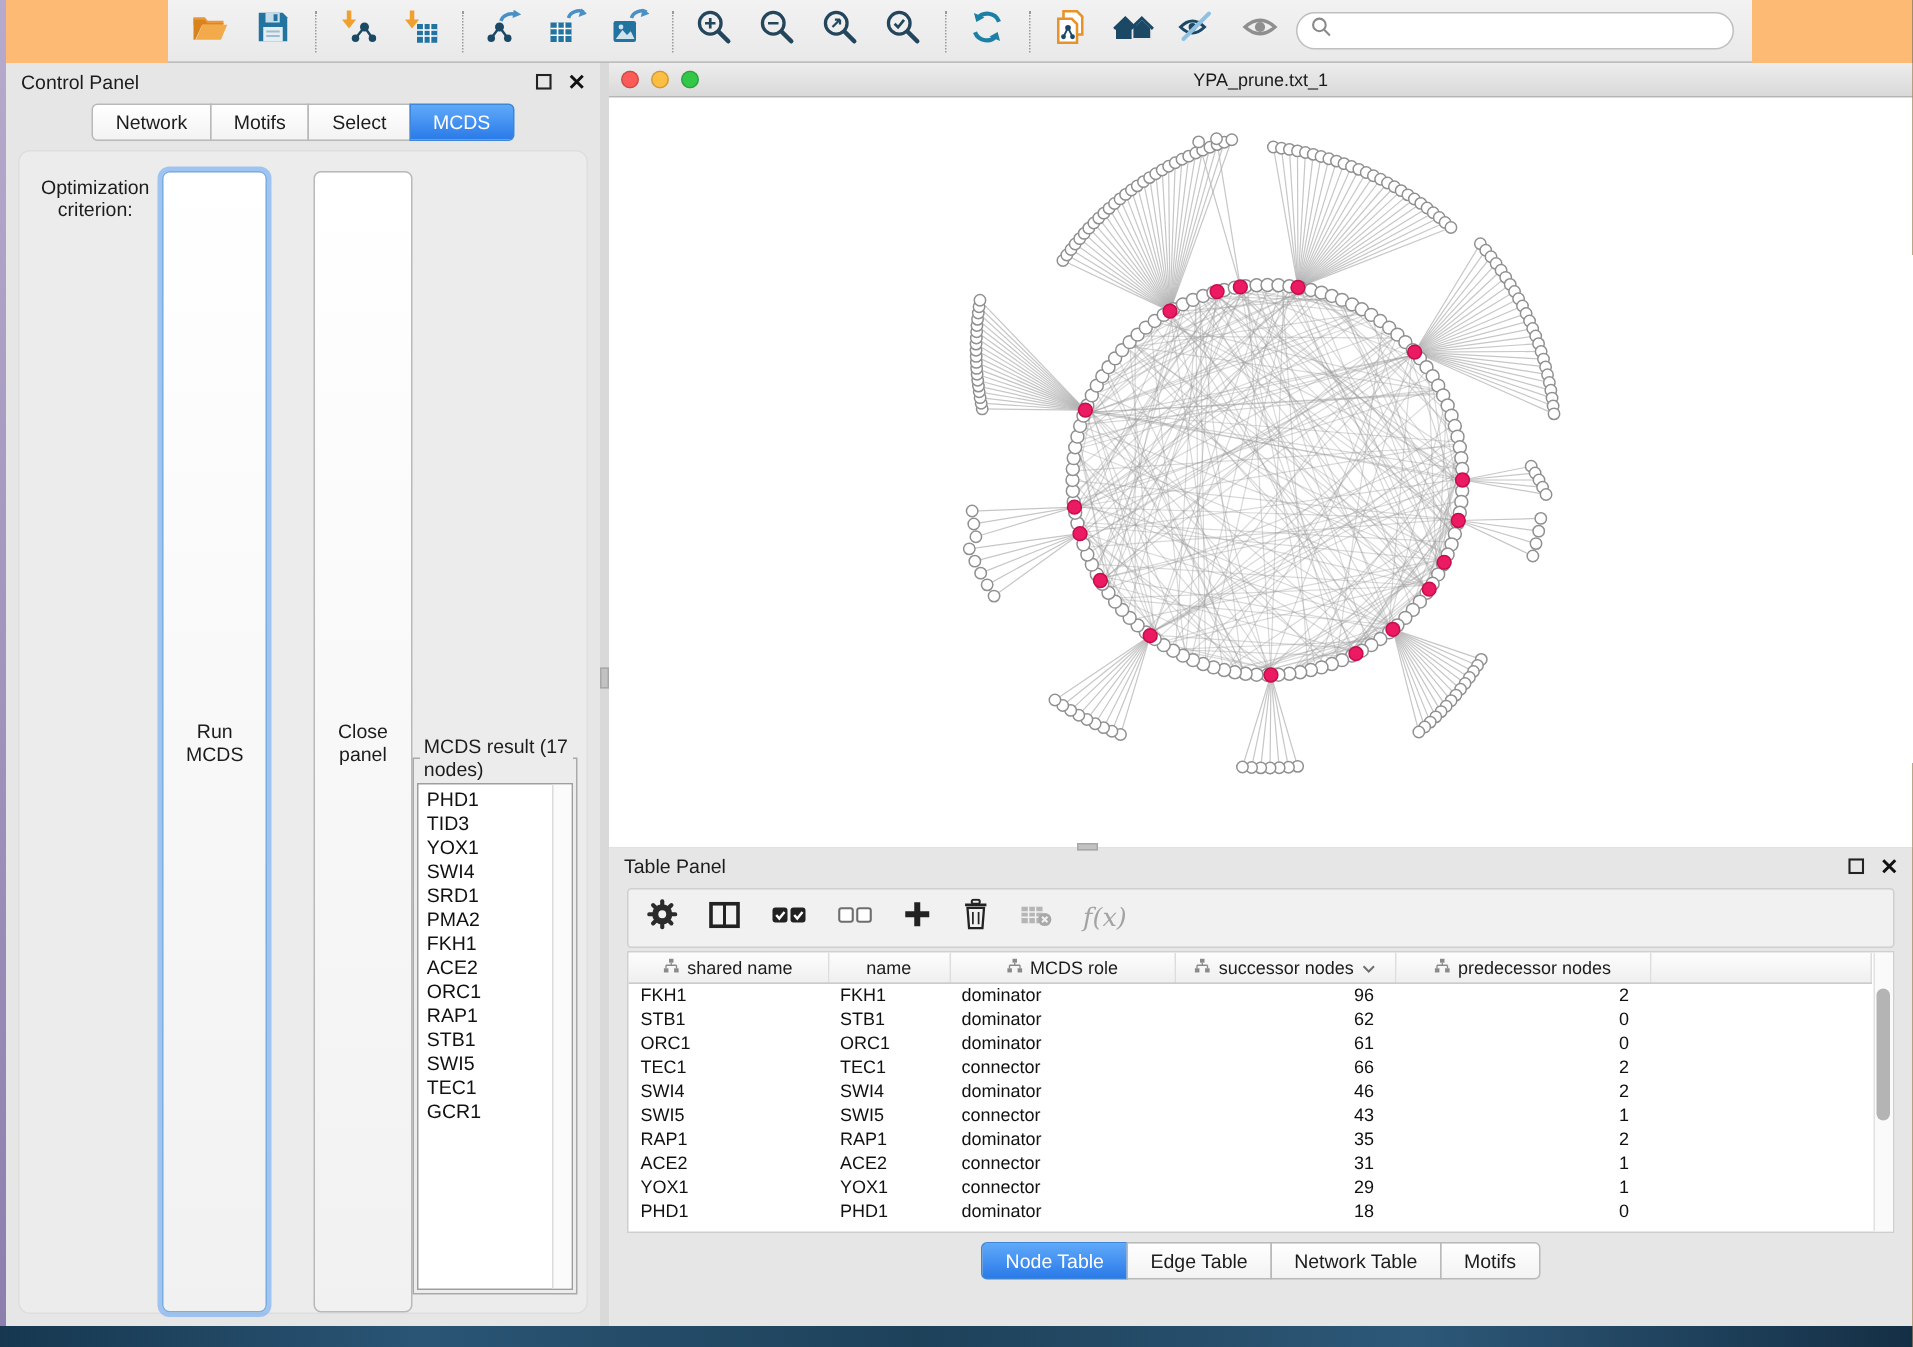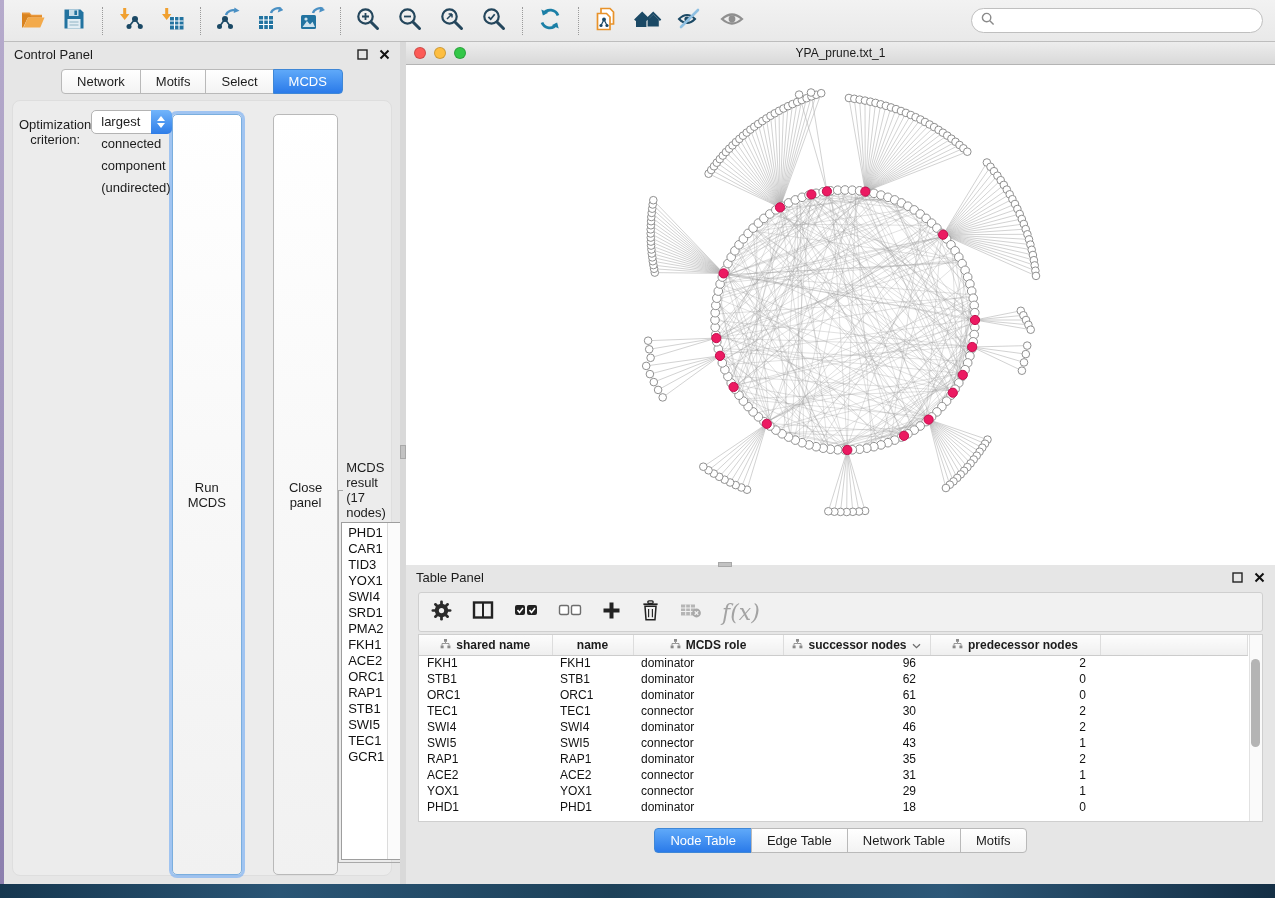--- a/index.html
+++ b/index.html
@@ -9,21 +9,21 @@
     font-family:"Liberation Sans", sans-serif; background:#16374f;
     -webkit-font-smoothing:antialiased;
   }
   
   .desktop-left { position:absolute; left:0; top:0; width:4px; height:884px;
     background:linear-gradient(#b6abcc,#8c7fae); }
   .desktop-bottom { position:absolute; left:0; bottom:0; width:100%; height:14px;
     background:linear-gradient(90deg,#16374f,#2a5575 22%,#1d4159 48%,#2d5878 74%,#142f45); }
 
   .app { position:absolute; left:4px; top:0; width:1271px; height:884px;
-    display:flex; flex-direction:column; background:#fdba74; }
+    display:flex; flex-direction:column; background:#fdba74;align-items:center; }
 
   
   .toolbar { height:42px; flex:0 0 42px; background:linear-gradient(#f2f2f2,#e9e9e9);
     border-bottom:1px solid #bdbdbd; display:flex; align-items:center; padding:0 12px 0 10px; }
   .tb-btn { width:36px; height:34px; display:flex; align-items:center; justify-content:center;
     border-radius:4px; margin-right:6px; }
   .tb-sep { width:0; height:28px; border-left:1px dotted #9a9a9a; margin:0 9px 0 4px; }
   .search-box { margin-left:auto; width:292px; height:25px; background:#fff;
     border:1px solid #bfbfbf; border-radius:13px; display:flex; align-items:center; padding:0 9px; }
   .search-box input { border:none; outline:none; flex:1; font-size:12px; background:transparent;
@@ -94,26 +94,26 @@
   .net-canvas svg { display:block; }
   .h-grip { position:absolute; left:312px; bottom:-3px; width:14px; height:5px;
     background:#c2c2c2; border:1px solid #a8a8a8; z-index:5; }
 
   
   .table-panel { flex:1; display:flex; flex-direction:column; background:#e6e6e6; min-height:0; }
   .tp-toolbar { margin:3px 12px 2px; height:40px; flex:0 0 40px; background:#f1f1f1;
     border:1px solid #cfcfcf; border-radius:3px; display:flex; align-items:center;
     padding:0 12px; gap:20px; }
   .tp-ic { display:flex; align-items:center; justify-content:center; }
-  .fx-label { font-family:"DejaVu Serif",serif; font-style:italic; font-size:22px; color:#a3a3a3; }
+  .fx-label { font-family:"DejaVu Serif",serif; font-style:italic; font-size:17px; color:#a3a3a3; }
 
   .tp-table-wrap { margin:0 12px; height:188px; flex:0 0 188px; background:#fff;
     border:1px solid #cfcfcf; position:relative; overflow:hidden; }
   table.node-table { border-collapse:collapse; width:calc(100% - 14px); table-layout:fixed; }
-  .node-table th { height:20px; font-size:12px; font-weight:bold; color:#1c1c1c;
+  .node-table th { height:20px; font-size:12px; font-weight:normal; color:#1c1c1c;
     background:linear-gradient(#fdfdfd,#efefef); border-bottom:1px solid #cccccc;
     border-right:1px solid #dddddd; text-align:center; padding:0 4px; white-space:nowrap; overflow:hidden; }
   .node-table th .hwrap { display:inline-flex; align-items:center; gap:5px; }
   .node-table td { height:16px; font-size:12px; color:#111; padding:0 8px; white-space:nowrap;
     overflow:hidden; }
   .node-table td.num { text-align:right; padding-right:14px; }
   .tp-table-wrap .vtrack { position:absolute; right:0; top:0; bottom:0; width:13px;
     background:#fafafa; border-left:1px solid #e2e2e2; }
   .tp-table-wrap .vthumb { position:absolute; right:2px; top:24px; width:9px; height:88px;
     border-radius:5px; background:#b4b4b4; }
@@ -299,39 +299,29 @@
         </span>
       </div>
       <div class="seg-tabs">
           <div class="seg-tab">Network</div>
           <div class="seg-tab">Motifs</div>
           <div class="seg-tab">Select</div>
           <div class="seg-tab active">MCDS</div>
         </div>
       <div class="cp-content">
         <div class="opt-label">Optimization criterion:</div>
-        <div class="select-wrap">
-          <div class="mac-select">
-            <span>largest connected component (undirected)</span>
-            <span class="stepper">
-                <span class="tri-up"></span>
-                <span class="tri-down"></span>
-              </span>
-          </div>
-        </div>
         <div class="btn-row">
           <button class="mac-btn focused">Run MCDS</button>
           <button class="mac-btn">Close panel</button>
         </div>
         <fieldset class="mcds-fieldset">
           <legend>MCDS result (17 nodes)</legend>
           <div class="listbox">
             <div>
                 <div class="list-item">PHD1</div>
-                <div class="list-item">CAR1</div>
                 <div class="list-item">TID3</div>
                 <div class="list-item">YOX1</div>
                 <div class="list-item">SWI4</div>
                 <div class="list-item">SRD1</div>
                 <div class="list-item">PMA2</div>
                 <div class="list-item">FKH1</div>
                 <div class="list-item">ACE2</div>
                 <div class="list-item">ORC1</div>
                 <div class="list-item">RAP1</div>
                 <div class="list-item">STB1</div>
@@ -1194,21 +1184,21 @@
                   <td class="">ORC1</td>
                   <td class="">dominator</td>
                   <td class="num">61</td>
                   <td class="num">0</td>
                   <td></td>
                 </tr>
                 <tr>
                   <td class="">TEC1</td>
                   <td class="">TEC1</td>
                   <td class="">connector</td>
-                  <td class="num">30</td>
+                  <td class="num">66</td>
                   <td class="num">2</td>
                   <td></td>
                 </tr>
                 <tr>
                   <td class="">SWI4</td>
                   <td class="">SWI4</td>
                   <td class="">dominator</td>
                   <td class="num">46</td>
                   <td class="num">2</td>
                   <td></td>

